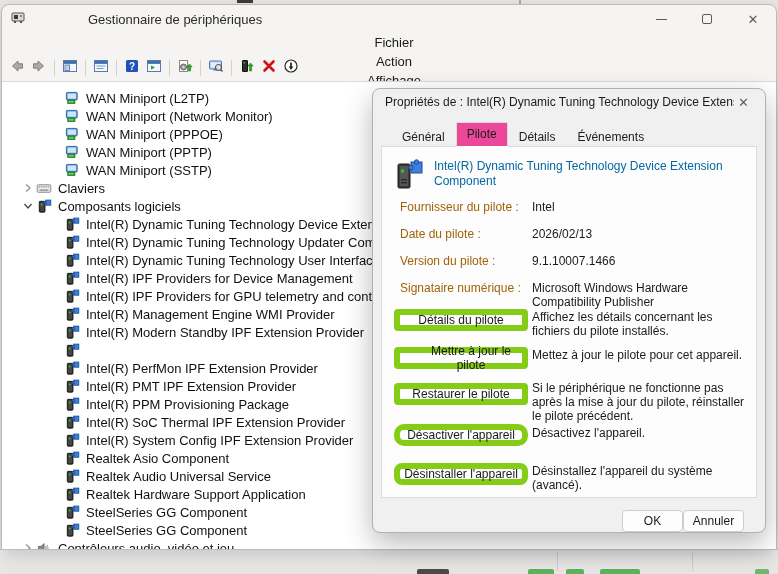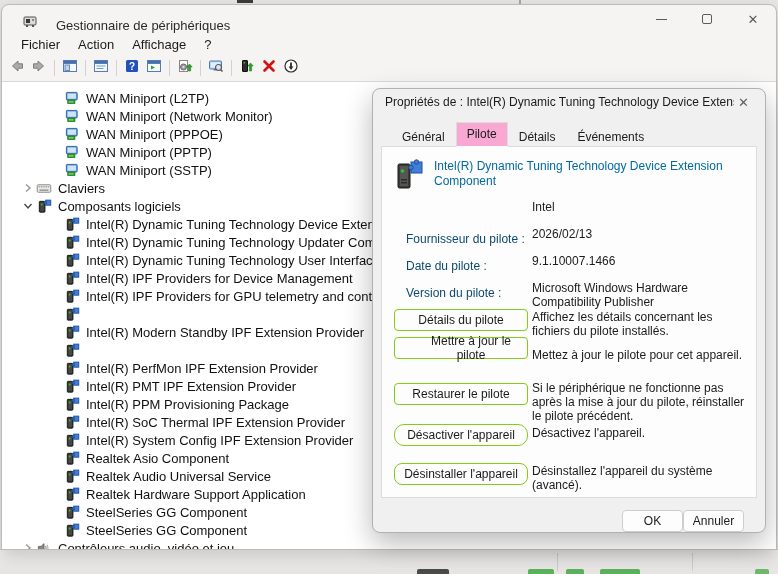--- a/index.html
+++ b/index.html
@@ -17,29 +17,29 @@
     background:linear-gradient(#f2f1f0,#e7e5e3); border-top:1px solid #c9c7c5; }
   .strip-div { position:absolute; top:3px; width:1px; height:18px; background:#d2d0ce; }
   .frag { position:absolute; bottom:0; border-radius:2px 2px 0 0; }
 
   
   .window {
     position:absolute; left:1px; top:4px; width:776px; height:546px;
     background:#f5f4f2; border:1px solid #bdbbb9; border-radius:8px 8px 0 0;
     box-shadow:0 6px 18px rgba(0,0,0,.18); overflow:hidden;
   }
-  .titlebar { height:28px; display:flex; align-items:flex-end; padding-left:20px; }
+  .titlebar { height:28px; display:flex; align-items:center; padding-left:8px;gap:44px; }
   .titlebar .app-title { font-size:13px; color:#2b2b2b; margin-left:18px; }
   .caption-buttons { margin-left:auto; display:flex; align-items:center; height:100%; }
   .cap-btn { width:46px; height:100%; display:flex; align-items:center; justify-content:center; color:#5c5c5a; }
   .min-glyph { display:inline-block; width:11px; border-top:1px solid #5c5c5a; }
   .max-glyph { display:inline-block; width:10px; height:10px; border:1px solid #5c5c5a; border-radius:2px; }
   .close-glyph { font-size:13px; line-height:1; color:#5c5c5a; }
 
-  .menubar { height:22px; display:flex; align-items:center; padding-left:10px; font-size:13px; }
+  .menubar { height:22px; display:flex; align-items:center; padding-left:10px; font-size:13px;flex-direction:column; }
   .menu-item { padding:2px 9px; color:#1b1b1b; }
 
   .toolbar { height:26px; display:flex; align-items:center; padding-left:4px; }
   .tb-btn { width:22px; height:22px; display:flex; align-items:center; justify-content:center; }
   .tb-sep { width:1px; height:16px; background:#d4d2d0; margin:0 4px; }
 
   .tree-panel {
     position:absolute; left:0; right:0; top:76px; bottom:0;
     background:#ffffff; border-top:1px solid #dcdad8; padding-top:7px;
     overflow:hidden;
@@ -56,41 +56,41 @@
     background:#f0f0f0; border:1px solid #b3b1af; border-radius:8px;
     box-shadow:0 10px 28px rgba(0,0,0,.28); z-index:5; font-size:12px;
   }
   .dlg-title { position:absolute; left:0; top:0; right:0; height:26px;
     display:flex; align-items:center; padding:0 12px; font-size:12px; color:#1b1b1b; }
   .dlg-title .txt { white-space:nowrap; overflow:hidden; }
   .dlg-close { margin-left:auto; color:#5f5f5f; font-size:13px; padding:2px 4px; }
 
   .dlg-tabs { position:absolute; left:18px; top:33px; height:25px; display:flex; align-items:flex-end; z-index:3; }
   .dlg-tab { height:21px; line-height:21px; padding:0 10px; border:1px solid transparent; color:#1b1b1b; }
-  .dlg-tab.active { background:#f9a8d4; border:1px solid #dcdcdc; border-bottom:1px solid #fdfdfd; height:25px; line-height:23px; }
+  .dlg-tab.active { background:#ec4899; border:1px solid #dcdcdc; border-bottom:1px solid #fdfdfd; height:25px; line-height:23px; }
 
   .dlg-page { position:absolute; left:8px; right:8px; top:57px; height:352px;
     background:#fdfdfd; border:1px solid #dcdcdc; }
   .dev-icon { position:absolute; left:10px; top:12px; }
   .dev-name { position:absolute; left:52px; top:12px; width:305px; line-height:15px; color:#0369a1; }
 
-  .fld-label { position:absolute; left:24px; color:#0c4a6e;margin-top:32px; }
+  .fld-label { position:absolute; left:18px; color:#a16207; }
   .fld-value { position:absolute; left:150px; width:220px; line-height:14px; color:#1b1b1b; }
   .fld-row:nth-of-type(1) .fld-label, .fld-row:nth-of-type(1) .fld-value { top:53px; }
   .fld-row:nth-of-type(2) .fld-label, .fld-row:nth-of-type(2) .fld-value { top:80px; }
   .fld-row:nth-of-type(3) .fld-label, .fld-row:nth-of-type(3) .fld-value { top:107px; }
   .fld-row:nth-of-type(4) .fld-label, .fld-row:nth-of-type(4) .fld-value { top:134px; }
 
   .act-btn { position:absolute; left:12px; width:134px; height:22px;
-    background:#fdfdfd; border:1px solid #84cc16; border-radius:4px;
+    background:#fdfdfd; border:6px solid #84cc16; border-radius:4px;
     font-size:12px; color:#1b1b1b; display:flex; align-items:center; justify-content:center;
     font-family:"Liberation Sans",sans-serif; }
   .act-desc { position:absolute; left:150px; width:218px; line-height:14px; color:#1b1b1b; }
   .act-row:nth-of-type(1) .act-btn { top:162px; } .act-row:nth-of-type(1) .act-desc { top:163px; }
-  .act-row:nth-of-type(2) .act-btn { top:190px;padding-left:20px; } .act-row:nth-of-type(2) .act-desc { top:201px; }
+  .act-row:nth-of-type(2) .act-btn { top:200px;padding-left:20px; } .act-row:nth-of-type(2) .act-desc { top:201px; }
   .act-row:nth-of-type(3) .act-btn { top:236px; } .act-row:nth-of-type(3) .act-desc { top:234px; }
   .act-row:nth-of-type(4) .act-btn { top:277px;border-radius:10px; } .act-row:nth-of-type(4) .act-desc { top:279px; }
   .act-row:nth-of-type(5) .act-btn { top:316px;border-radius:8px; } .act-row:nth-of-type(5) .act-desc { top:317px; }
 
   .dlg-footer { position:absolute; top:421px; right:21px; display:flex; }
   .dlg-footer button { width:61px; height:22px; background:#fdfdfd; border:1px solid #cfcdcb;
     border-radius:4px; font-size:12px; color:#1b1b1b; font-family:"Liberation Sans",sans-serif; }
 </style>
 </head>
 <body>
@@ -377,20 +377,21 @@
       <div class="tree-row lvl1">
         <span class="t-icon">
           <svg width="16" height="15" viewBox="0 0 16 16">
             <rect x="3" y="2.5" width="6" height="11.5" rx="0.8" fill="#2f2f2d" stroke="#151513"></rect>
             <rect x="4" y="3.5" width="4" height="9.5" fill="#474745"></rect>
             <rect x="4.6" y="5" width="1.8" height="1.8" fill="#35c035"></rect>
             <rect x="9.8" y="1.2" width="5.4" height="5.4" fill="#3f7fd9" stroke="#1f4f9f"></rect>
             <rect x="8.4" y="2.9" width="2" height="2" fill="#3f7fd9" stroke="#1f4f9f"></rect>
           </svg>
         </span>
+        <span>Intel(R) Management Engine WMI Provider</span>
       </div>
       <div class="tree-row lvl1">
         <span class="t-icon">
           <svg width="16" height="15" viewBox="0 0 16 16">
             <rect x="3" y="2.5" width="6" height="11.5" rx="0.8" fill="#2f2f2d" stroke="#151513"></rect>
             <rect x="4" y="3.5" width="4" height="9.5" fill="#474745"></rect>
             <rect x="4.6" y="5" width="1.8" height="1.8" fill="#35c035"></rect>
             <rect x="9.8" y="1.2" width="5.4" height="5.4" fill="#3f7fd9" stroke="#1f4f9f"></rect>
             <rect x="8.4" y="2.9" width="2" height="2" fill="#3f7fd9" stroke="#1f4f9f"></rect>
           </svg>

